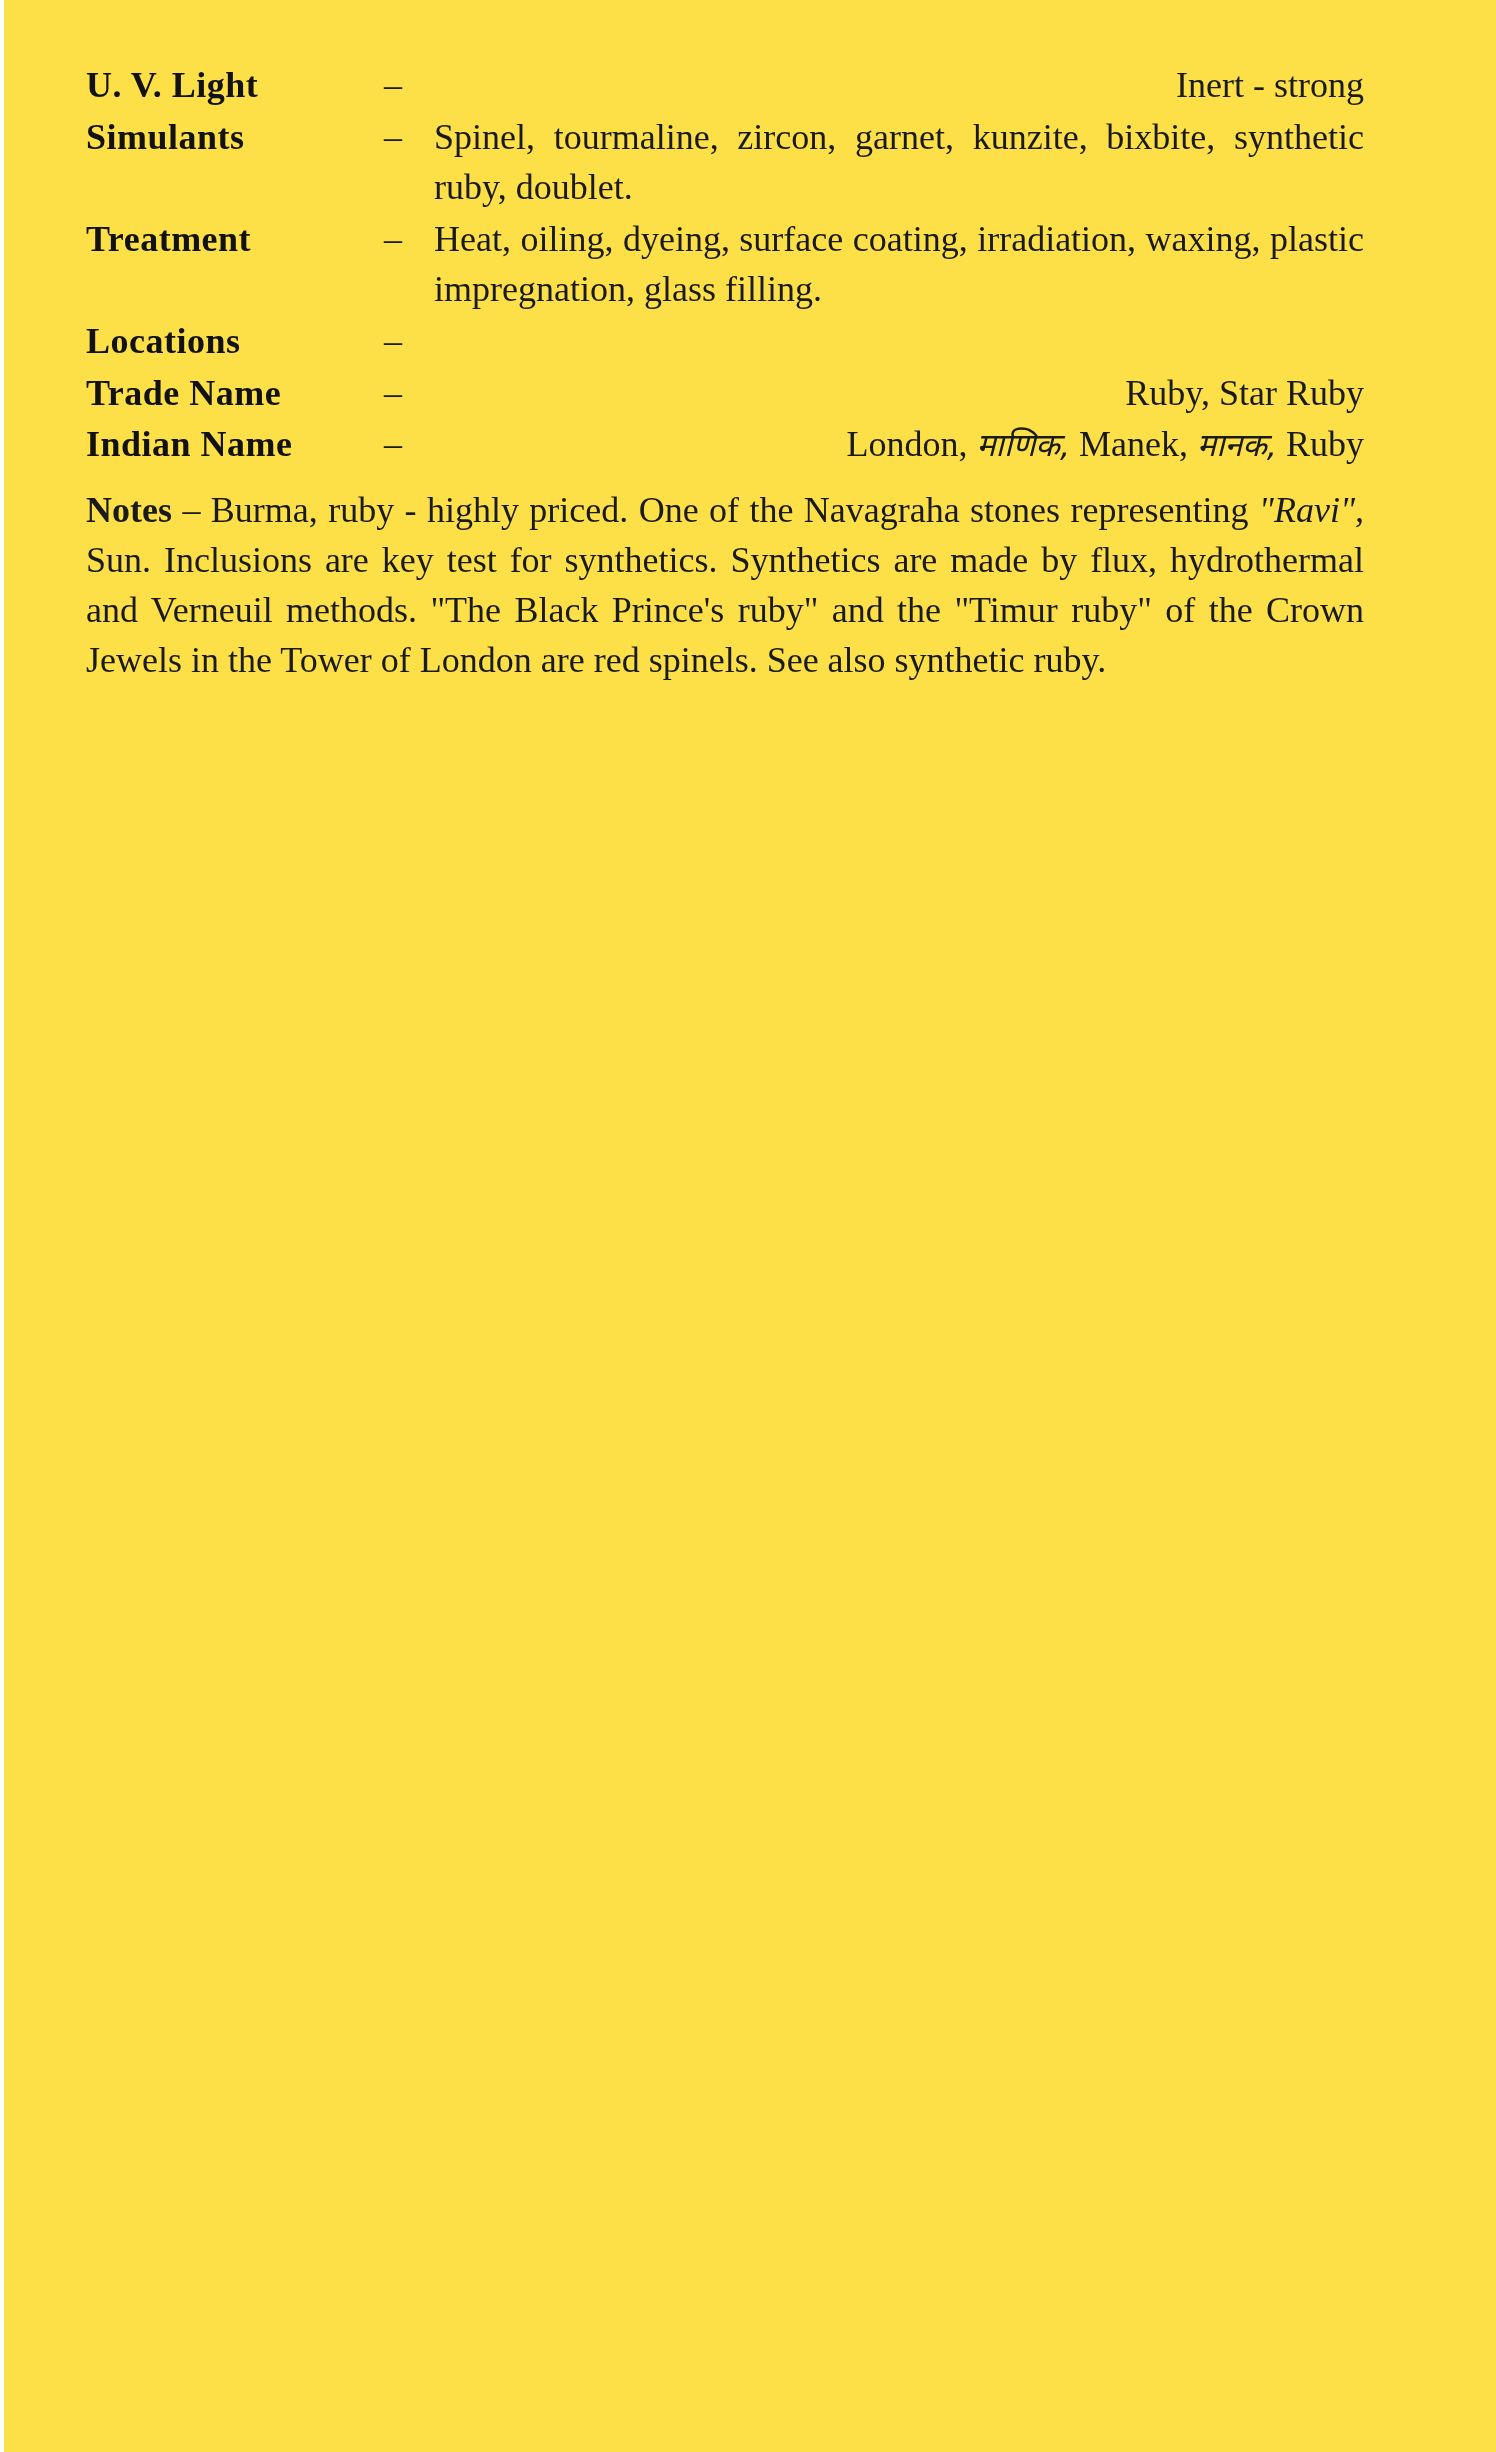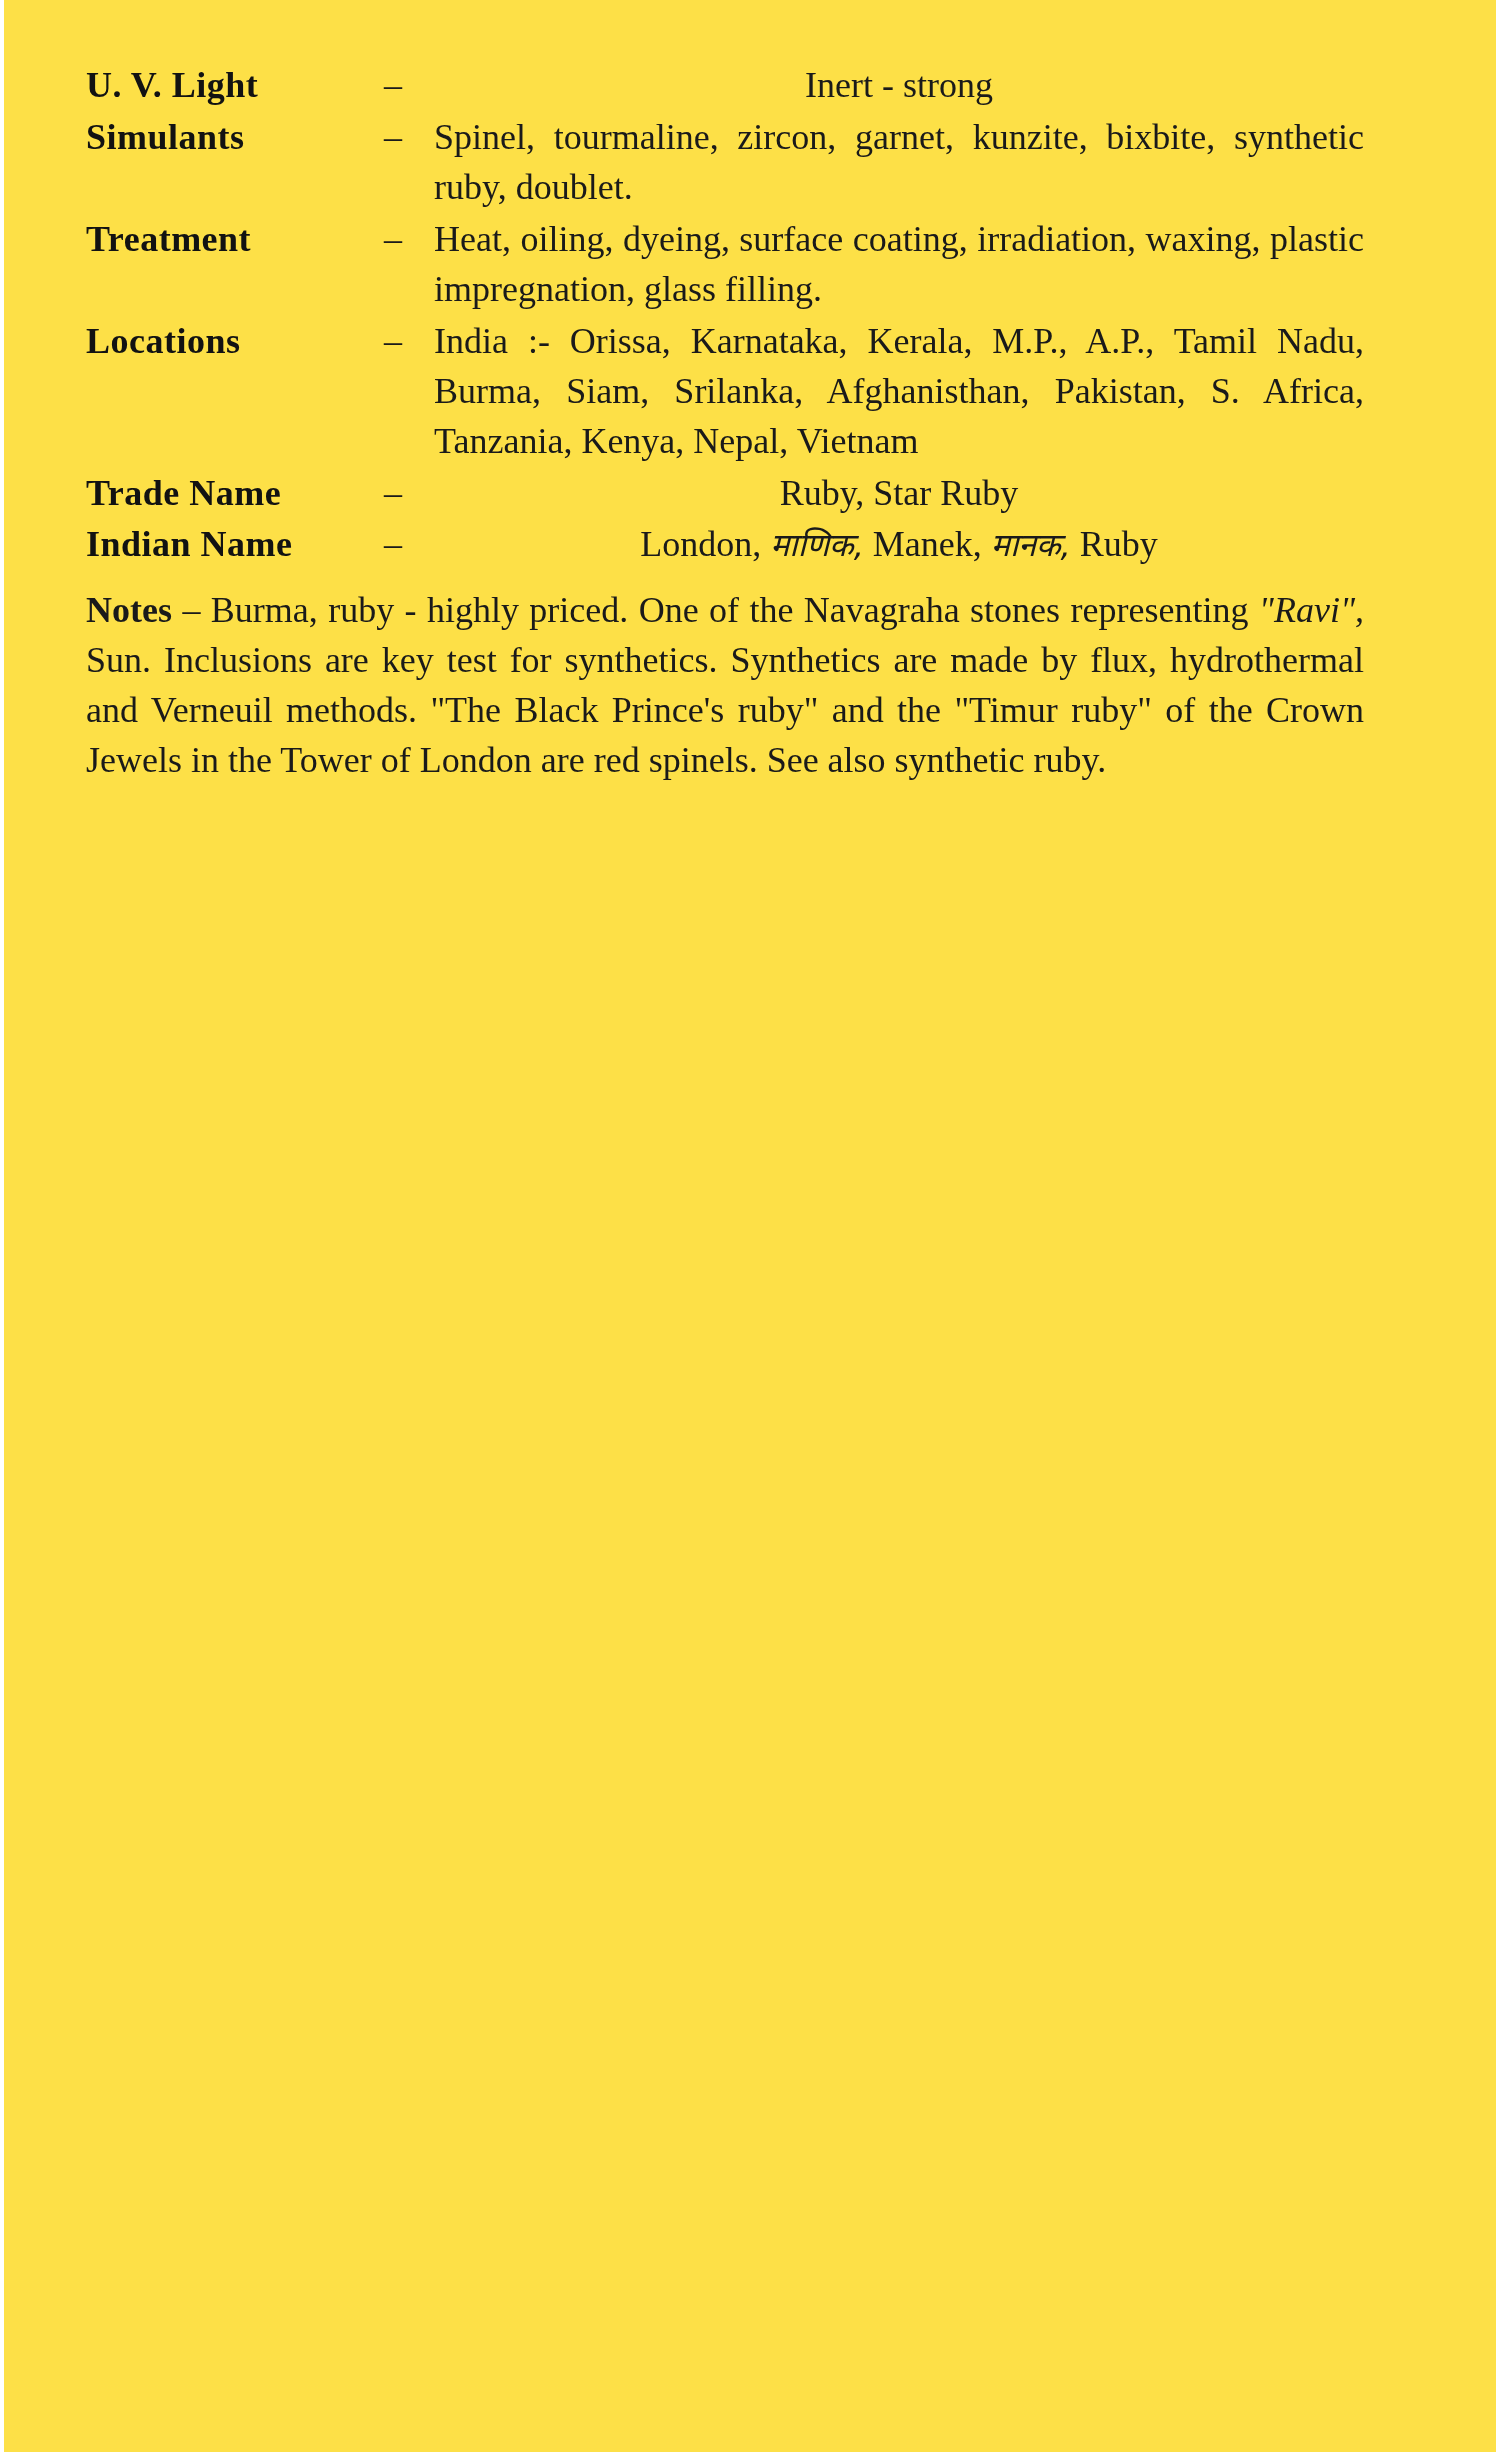--- a/index.html
+++ b/index.html
@@ -56,21 +56,21 @@
   .entry-value {
     flex: 1 1 auto;
     font-family: "Liberation Serif", serif;
     font-size: 36px;
     line-height: 50px;
     color: #1a1a1a;
     text-align: justify;
     text-justify: inter-word;
   }
   .entry-value.nojust {
-    text-align: center;
+    text-align: right;
   }
   .entry.tight {
     margin-bottom: 1.9px;
   }
   .entry.gap-small {
     margin-bottom: 1px;
   }
 
   .devanagari {
     font-family: "DejaVu Sans", sans-serif;
@@ -118,21 +118,20 @@
 
     <div class="entry tight">
       <div class="entry-term">Treatment</div>
       <div class="entry-dash">–</div>
       <div class="entry-value">Heat, oiling, dyeing, surface coating,  irradiation, waxing, plastic impregnation, glass filling.</div>
     </div>
 
     <div class="entry tight">
       <div class="entry-term">Locations</div>
       <div class="entry-dash">–</div>
-      <div class="entry-value">India :- Orissa, Karnataka, Kerala, M.P., A.P., Tamil Nadu, Burma, Siam, Srilanka, Afghanisthan, Pakistan, S. Africa, Tanzania, Kenya, Nepal, Vietnam</div>
     </div>
 
     <div class="entry gap-small">
       <div class="entry-term">Trade Name</div>
       <div class="entry-dash">–</div>
       <div class="entry-value nojust">Ruby, Star Ruby</div>
     </div>
 
     <div class="entry">
       <div class="entry-term">Indian Name</div>

